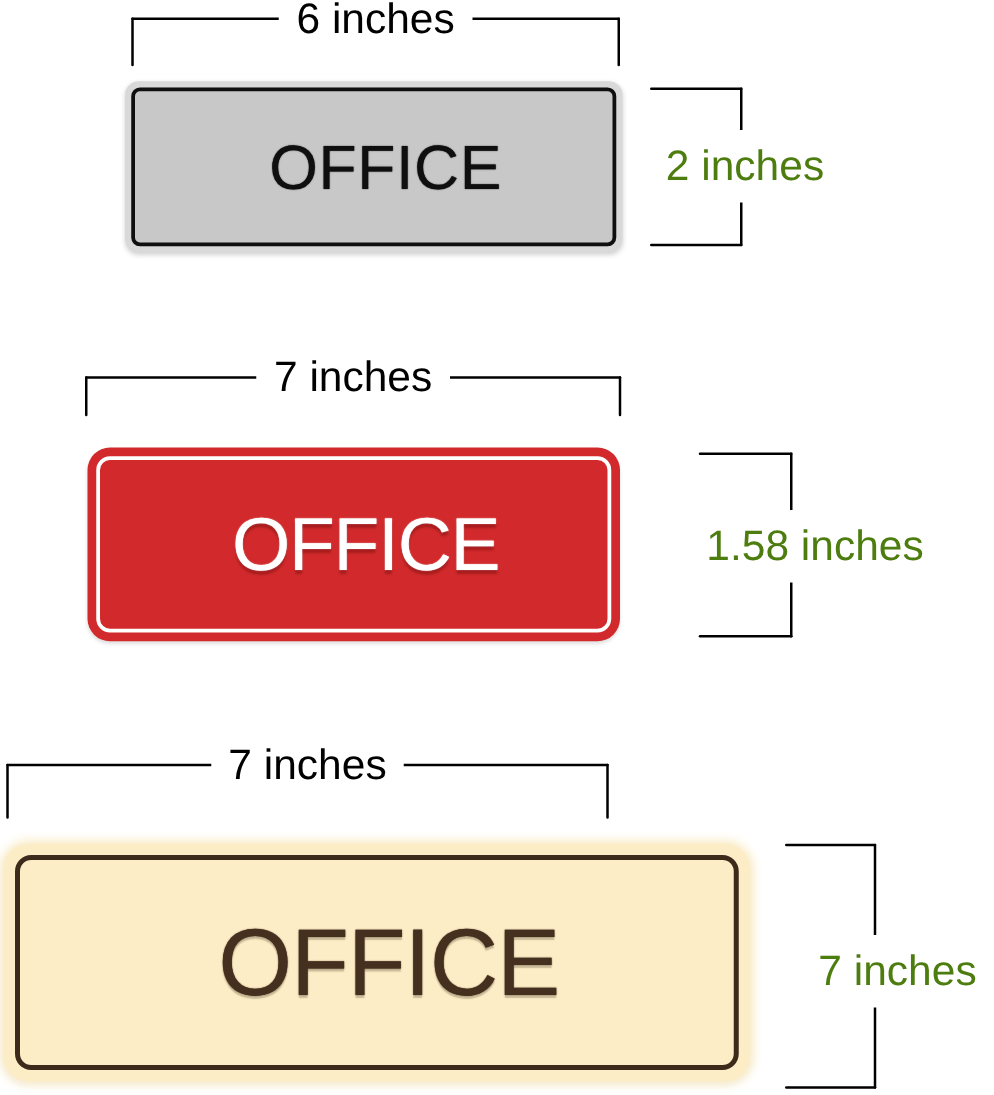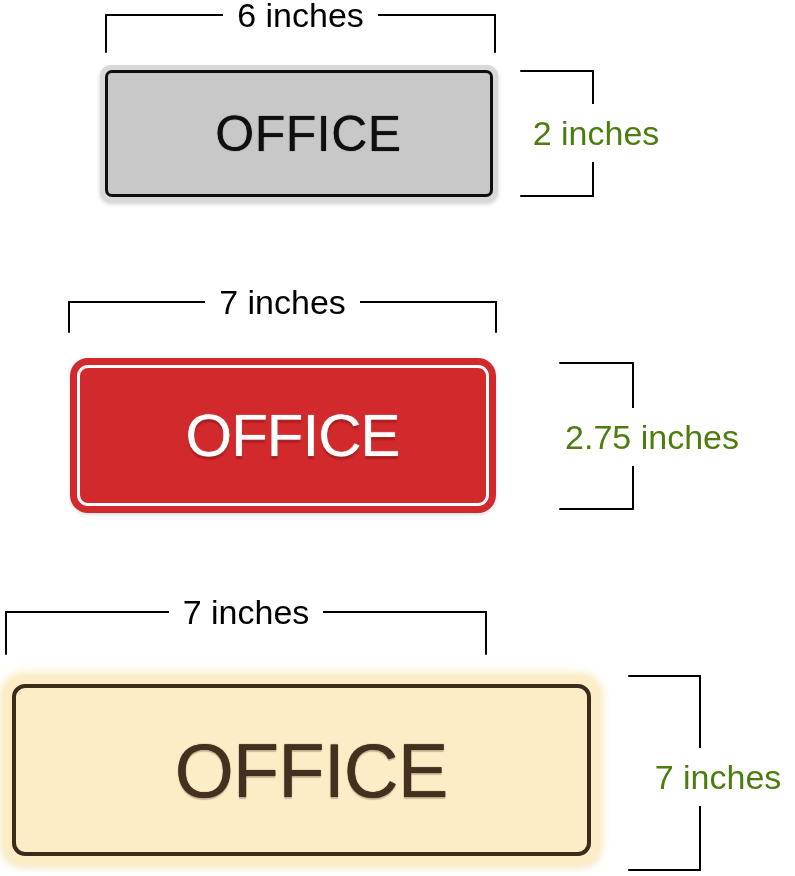--- a/index.html
+++ b/index.html
@@ -109,21 +109,21 @@
 
     <div class="sign g2-sign" style="--bg: #d22a2c; --border: #ffffff; --text: #ffffff;">
       <div class="ring"></div>
       <div class="sign-text">OFFICE</div>
     </div>
 
     <div class="dline g2-vline"></div>
     <div class="dline g2-tickt"></div>
     <div class="dline g2-tickb"></div>
     <div class="dim-label-v g2-hlabel">
-      <span>2.75 inches</span>
+      <span>1.58 inches</span>
     </div>
   </section>
 
   <section>
     <div class="dline g3-hline"></div>
     <div class="dline g3-tickl"></div>
     <div class="dline g3-tickr"></div>
     <div class="dim-label g3-wlabel">
       <span>7 inches</span>
     </div>

